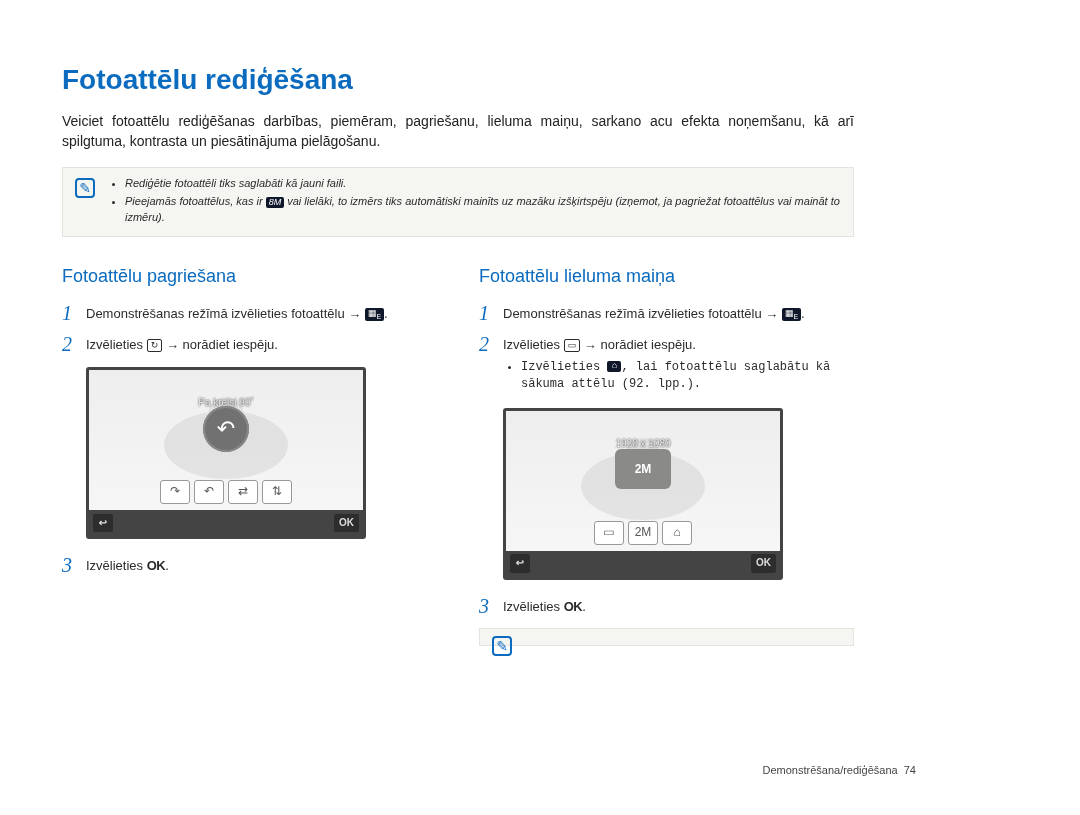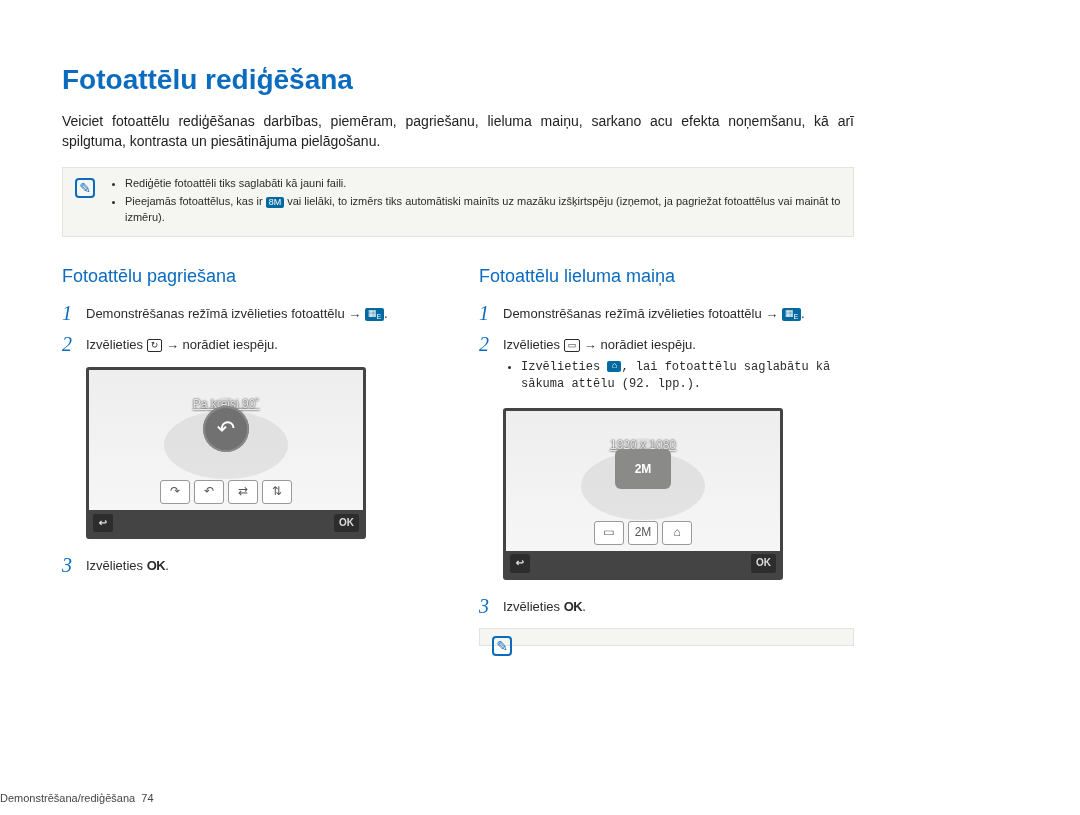--- a/index.html
+++ b/index.html
@@ -43,21 +43,21 @@
     width: 20px;
     height: 20px;
     border: 2px solid #0a6bbf;
     border-radius: 4px;
     color: #0a6bbf;
     text-align: center;
     line-height: 17px;
     font-size: 14px;
   }
   .note-box.small .note-icon { top: 7px; }
-  .note-box ul { list-style: disc; margin-left: 4px; padding-left: 10px; }
+  .note-box ul { list-style: disc; margin-left: 4px; padding-left: 10px; font-style: italic; }
   .note-box li { margin-bottom: 2px; }
   .columns {
     display: flex;
     gap: 42px;
   }
   .col { flex: 1; }
   h2.section {
     color: #0a6bbf;
     font-weight: normal;
     font-size: 18px;
@@ -83,21 +83,21 @@
     list-style: disc;
     margin-left: 14px;
     padding-left: 4px;
     font-size: 12px;
     margin-top: 4px;
   }
   .bullet-sub li { margin-bottom: 2px; font-family: Liberation Mono, monospace; }
   .inline-icon {
     display: inline-block;
     vertical-align: middle;
-    background: #0369a1;
+    background: #0f172a;
     color: #fff;
     font-size: 9px;
     padding: 1px 3px;
     border-radius: 2px;
     line-height: 1;
     min-width: 14px;
     text-align: center;
   }
   .inline-icon.outline {
     background: #fff;
@@ -133,23 +133,22 @@
     align-items: center;
     justify-content: center;
   }
   .silhouette svg { width: 160px; height: 110px; }
   .caption-chip {
     position: absolute;
     top: 26px;
     left: 50%;
     transform: translateX(-50%);
     color: #e6e6e6;
-    font-size: 12px;
+    font-size: 10px;
     text-shadow: 0 0 2px #000;
-    text-decoration: underline;
   }
   .big-round {
     position: absolute;
     top: 42%;
     left: 50%;
     transform: translate(-50%, -50%);
     width: 46px;
     height: 46px;
     background: #717171;
     border-radius: 50%;
@@ -209,24 +208,24 @@
     color: #ddd;
     font-size: 10px;
     padding: 2px 5px;
     border-radius: 2px;
     min-width: 20px;
     text-align: center;
     font-weight: bold;
   }
   .footer {
     position: absolute;
-    bottom: 8px;
+    bottom: 36px;
     left: 0;
     right: 0;
-    text-align: left;
+    text-align: right;
     font-size: 11px;
     color: #444;
   }
   .arrow { font-family: Arial; }
 </style>
 </head>
 <body>
 
 <div class="page">
 

